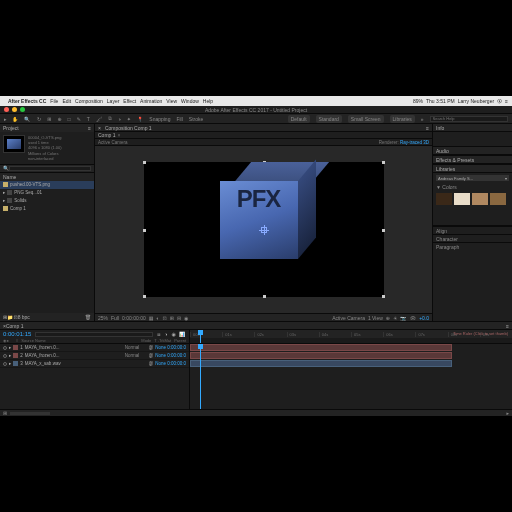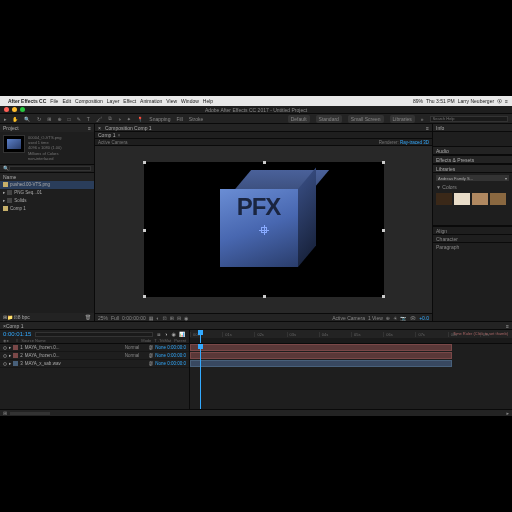--- a/index.html
+++ b/index.html
@@ -32,21 +32,21 @@
 .centercol{flex:1;display:flex;flex-direction:column;background:#1a1a1a;min-width:0}
 .comp-tabs{height:8px;background:#232323;display:flex;align-items:center;padding:0 3px;gap:4px;border-bottom:1px solid #0a0a0a}
 .comp-tab{display:flex;align-items:center;gap:2px}
 .comp-sub{height:7px;background:#1e1e1e;display:flex;align-items:center;padding:0 3px;color:#777;font-size:4.5px;justify-content:space-between;border-bottom:1px solid #0a0a0a}
 .viewer{flex:1;background:#282828;display:flex;align-items:center;justify-content:center;position:relative}
 .frame{width:240px;height:135px;background:#000;position:relative}
 .handle{position:absolute;width:3px;height:3px;background:#ccc}
 .h-tl{top:-1px;left:-1px}.h-tr{top:-1px;right:-1px}.h-bl{bottom:-1px;left:-1px}.h-br{bottom:-1px;right:-1px}
 .h-tc{top:-1px;left:50%;margin-left:-1px}.h-bc{bottom:-1px;left:50%;margin-left:-1px}
 .h-lc{top:50%;left:-1px;margin-top:-1px}.h-rc{top:50%;right:-1px;margin-top:-1px}
-.cube{position:absolute;left:80px;top:8px;width:100px;height:100px;perspective:300px}
+.cube{position:absolute;left:80px;top:0;width:100px;height:100px;perspective:300px}
 .cube-top{position:absolute;width:78px;height:24px;left:7px;top:0;background:linear-gradient(180deg,#4a619a,#3a4d7a);transform:skewX(-40deg);transform-origin:bottom left}
 .cube-front{position:absolute;width:78px;height:78px;left:-4px;top:19px;background:linear-gradient(160deg,#6a8dd4 0%,#4867b0 50%,#2a3d6b 100%);display:flex;align-items:flex-start;justify-content:center}
 .cube-side{position:absolute;width:18px;height:78px;left:74px;top:19px;background:linear-gradient(180deg,#34487a,#1a2540);transform:skewY(-50deg);transform-origin:top left}
 .pfx{font-size:24px;font-weight:bold;color:#1a2540;margin-top:4px;font-family:Arial,sans-serif;letter-spacing:-1px}
 .anchor{position:absolute;left:50%;top:50%;width:6px;height:6px;margin:-3px 0 0 -3px;border:1px solid #88aaff}
 .anchor::before,.anchor::after{content:"";position:absolute;background:#88aaff}
 .anchor::before{width:1px;height:10px;left:2px;top:-3px}.anchor::after{width:10px;height:1px;left:-3px;top:2px}
 .viewbar{height:8px;background:#232323;border-top:1px solid #0a0a0a;display:flex;align-items:center;padding:0 3px;gap:3px;color:#3af}
 .viewbar span{color:#888}
 .rightcol{width:80px;background:#1e1e1e;border-left:1px solid #0a0a0a;display:flex;flex-direction:column}

